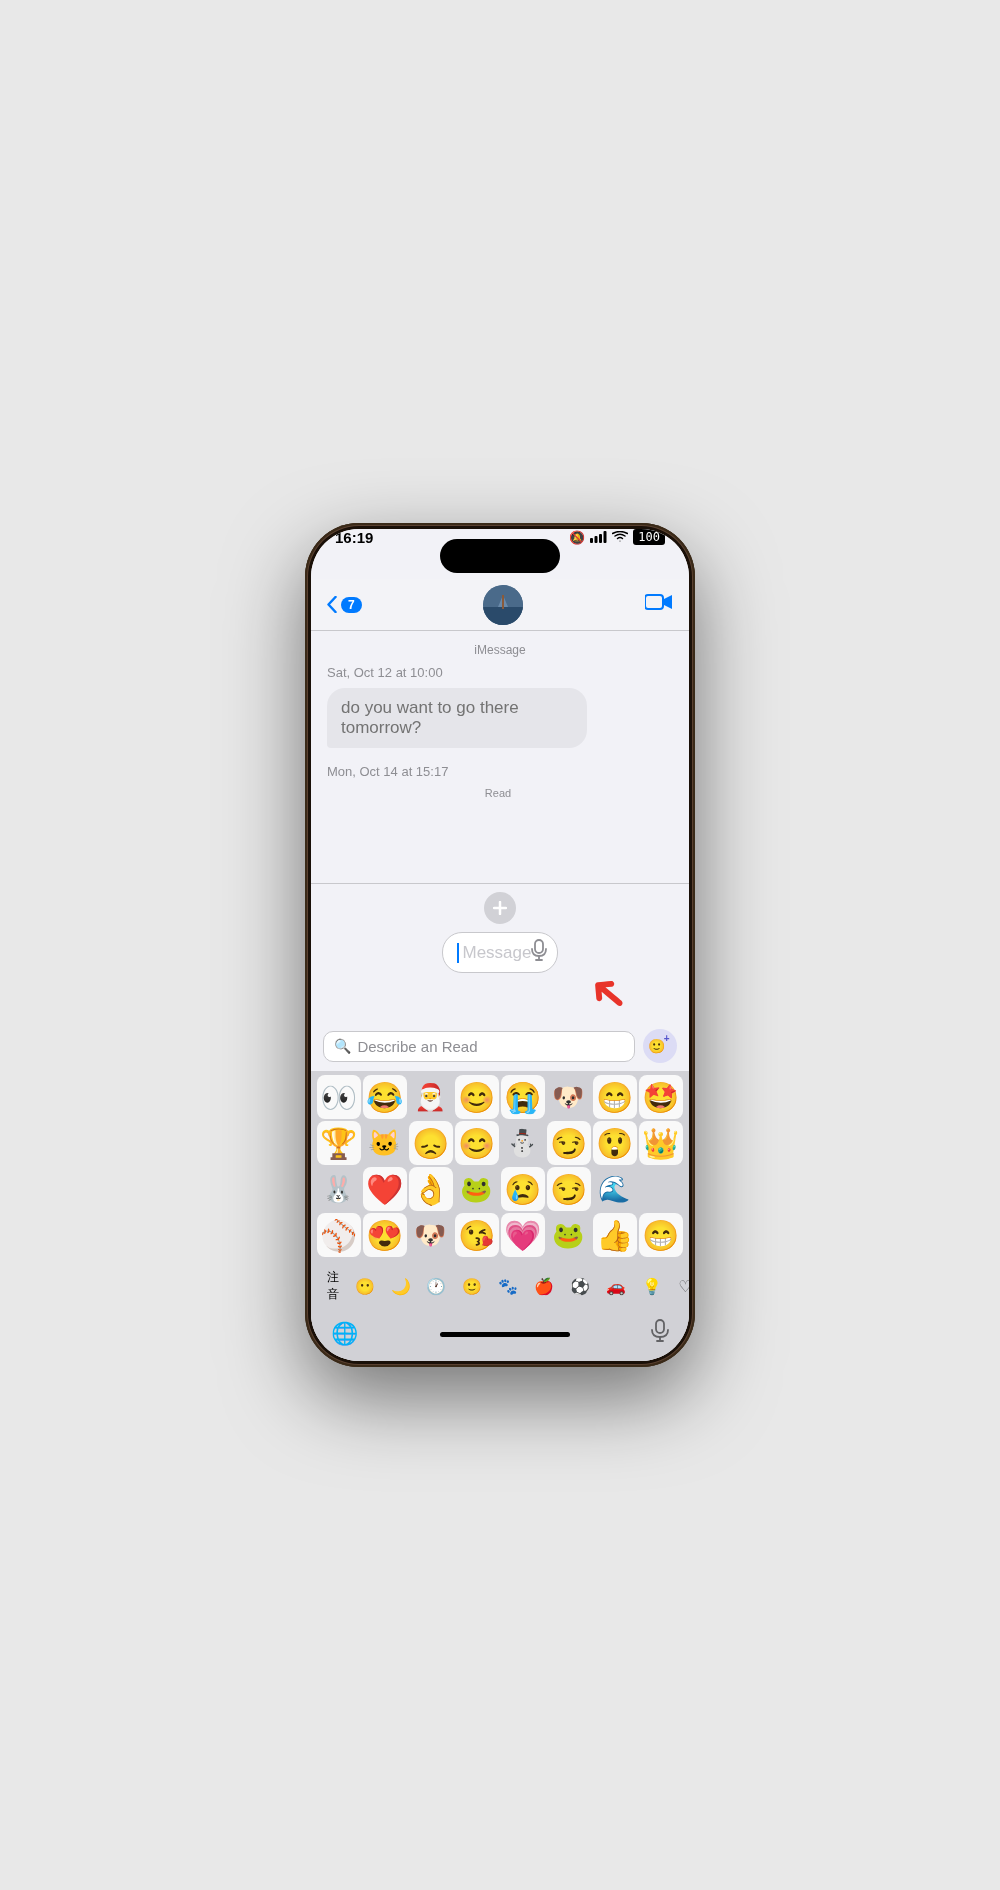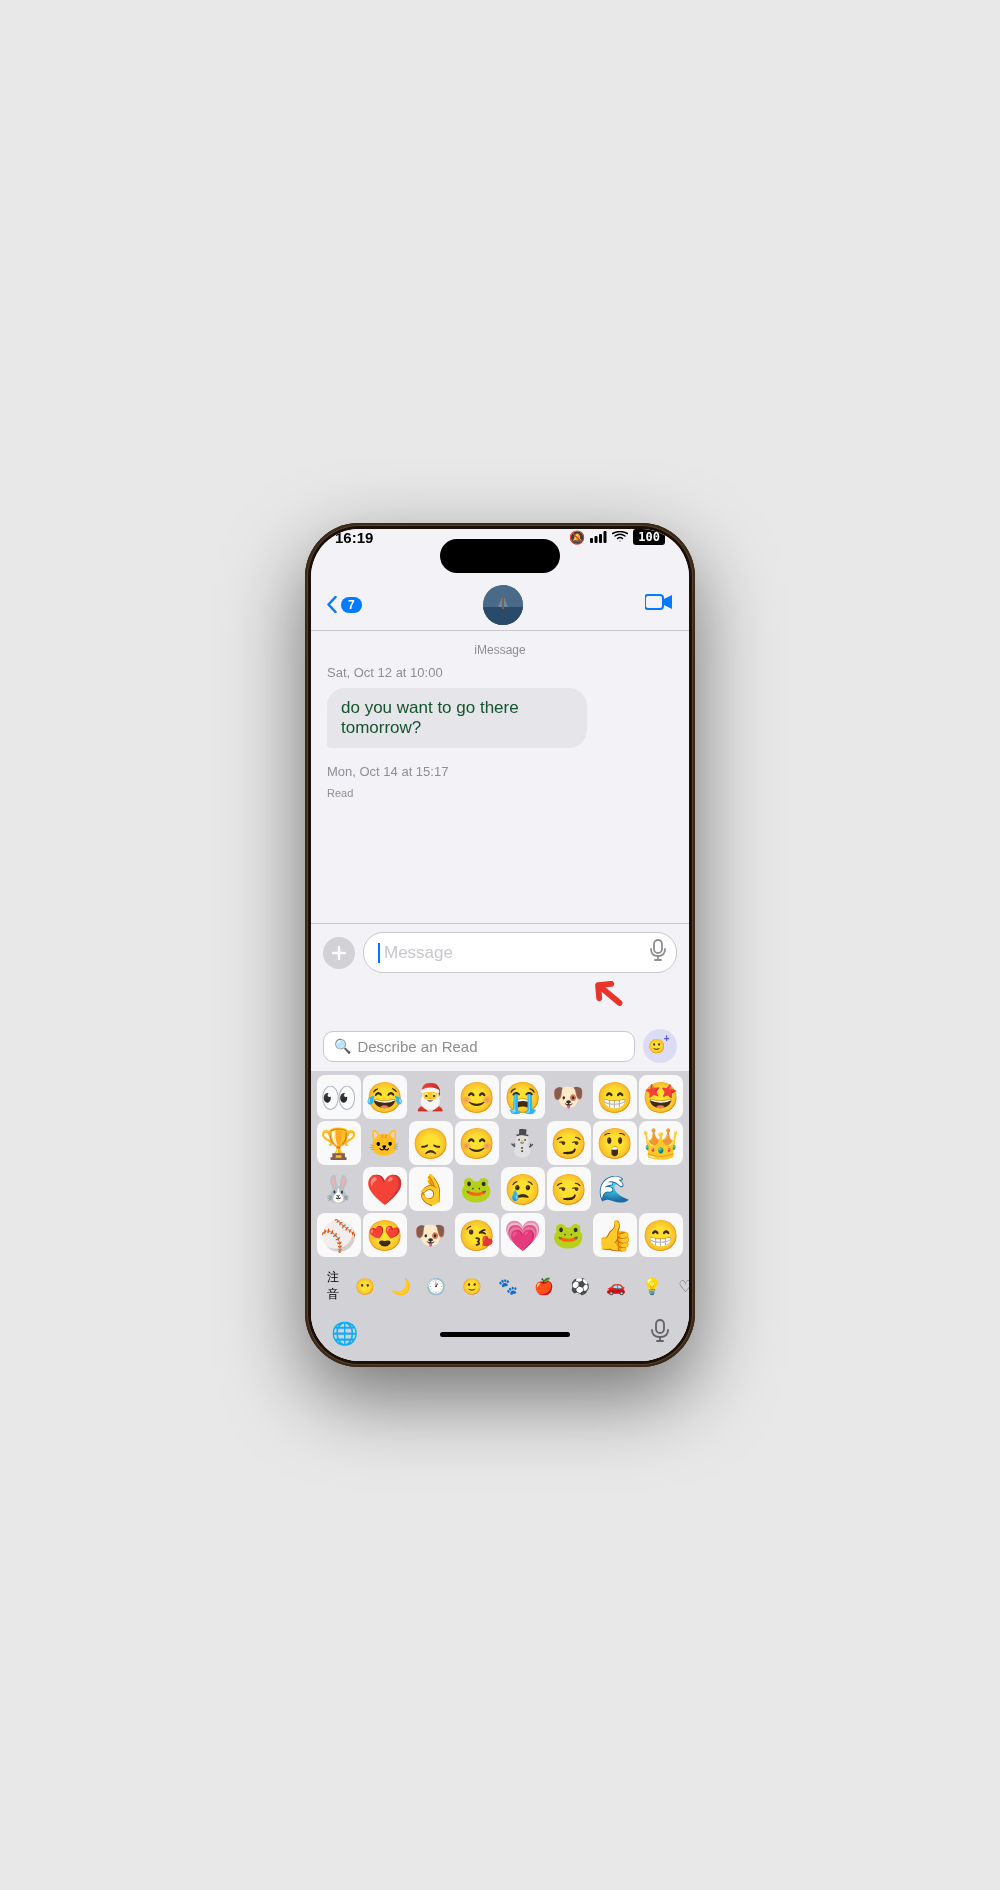--- a/index.html
+++ b/index.html
@@ -121,21 +121,21 @@
       font-size: 12px;
       color: #8e8e93;
       margin-bottom: 0;
     }
     .bubble-received {
       background: #e5e5ea;
       border-radius: 18px 18px 18px 4px;
       padding: 10px 14px;
       max-width: 75%;
       font-size: 17px;
-      color: #14532d;
+      color: #737373;
       margin-bottom: 8px;
       display: inline-block;
     }
     .bubble-row-received { display: flex; justify-content: flex-start; }
     .bubble-row-sent { display: flex; justify-content: flex-end; }
     
     .shared-card {
       background: #ebebeb;
       border-radius: 16px;
       padding: 14px;
@@ -186,35 +186,36 @@
       width: 32px;
       height: 32px;
       background: #d1d1d6;
       border-radius: 50%;
       display: flex;
       align-items: center;
       justify-content: center;
       font-size: 16px;
     }
     .read-label {
-      text-align: left;
+      text-align: center;
       font-size: 11px;
       color: #8e8e93;
       padding-right: 4px;
       margin-bottom: 8px;
     }
     
     .input-area {
       background: #f2f2f7;
       padding: 8px 12px;
       display: flex;
       align-items: center;
       gap: 8px;
       border-top: 0.5px solid #c8c8cc;
       flex-shrink: 0;
+      flex-direction: column;
     }
     .input-plus {
       width: 32px;
       height: 32px;
       background: #d1d1d6;
       border-radius: 50%;
       display: flex;
       align-items: center;
       justify-content: center;
       font-size: 20px;
@@ -366,21 +367,21 @@
           <rect x="13.5" y="0" width="3" height="12" rx="1" fill="#000"></rect>
         </svg>
 
         <svg width="16" height="12" viewBox="0 0 16 12">
           <path d="M8 9.5 A0.5 0.5 0 1 1 8 10.5 A0.5 0.5 0 1 1 8 9.5Z" fill="#000"></path>
           <path d="M5.5 7.5 Q8 5.5 10.5 7.5" stroke="#000" stroke-width="1.5" fill="none" stroke-linecap="round"></path>
           <path d="M3 5 Q8 1.5 13 5" stroke="#000" stroke-width="1.5" fill="none" stroke-linecap="round"></path>
           <path d="M0.5 2.5 Q8 -1.5 15.5 2.5" stroke="#000" stroke-width="1.5" fill="none" stroke-linecap="round"></path>
         </svg>
 
-        <span style="font-size:12px; font-weight:700; background:#000; color:#fff; padding:1px 5px; border-radius:3px; font-family:monospace;">100</span>
+        <span style="font-size:12px; font-weight:400; background:#000; color:#fff; padding:1px 5px; border-radius:3px; font-family:monospace;">100</span>
       </div>
     </div>
 
     <div class="nav-bar">
       <div class="nav-back">
         <svg width="10" height="17" viewBox="0 0 10 17">
           <path d="M8.5 1L1.5 8.5L8.5 16" stroke="#007aff" stroke-width="2.5" fill="none" stroke-linecap="round" stroke-linejoin="round"></path>
         </svg>
         <span class="nav-badge">7</span>
       </div>

